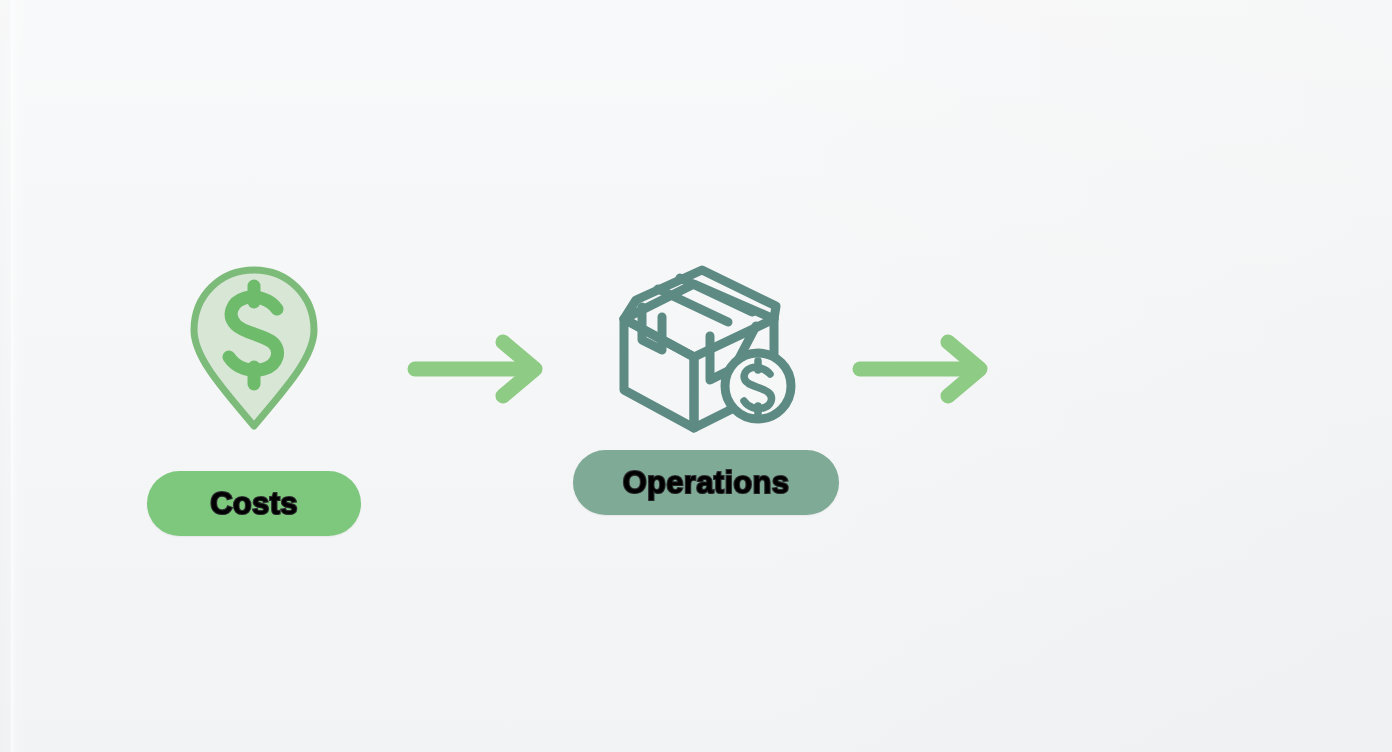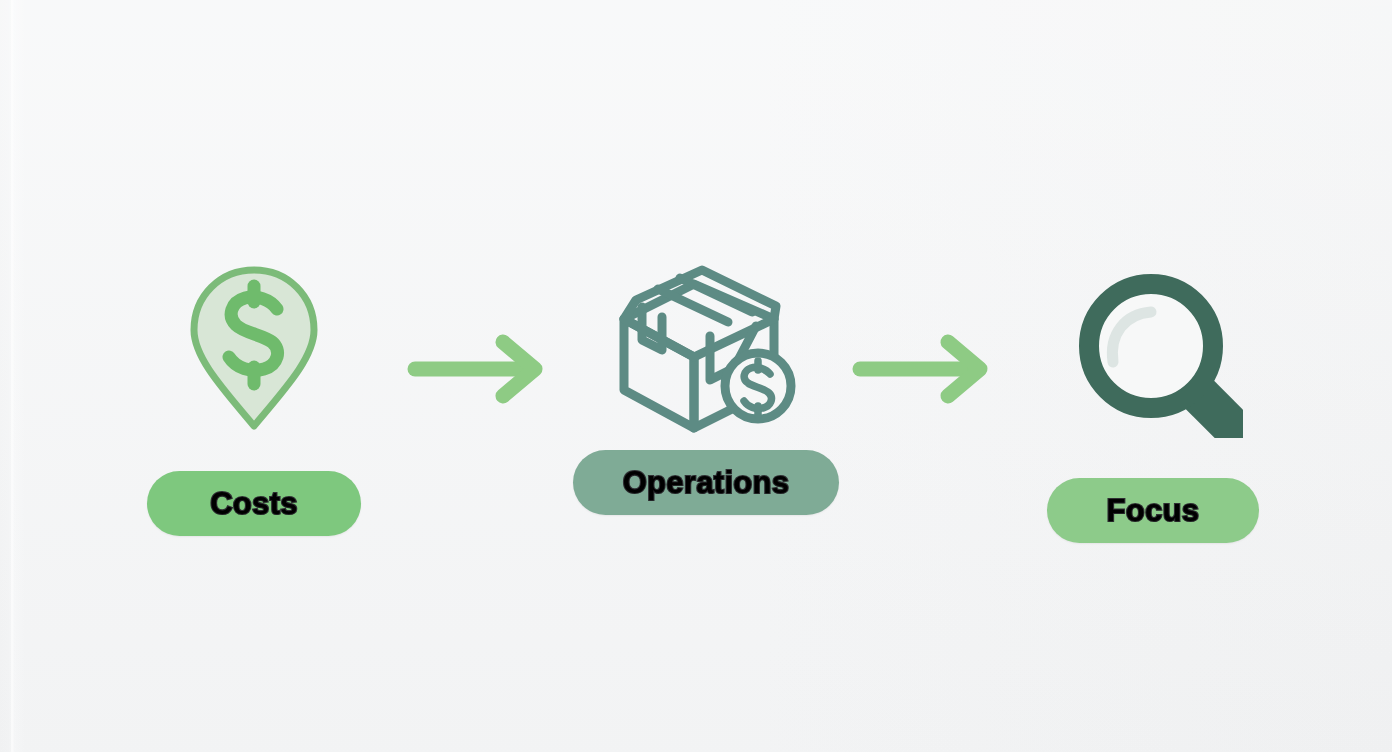--- a/index.html
+++ b/index.html
@@ -180,32 +180,14 @@
 
   <div class="arrow" id="arrow-2">
     <svg class="icon-svg" width="145" height="78" viewBox="0 0 145 78" aria-hidden="true">
       <g fill="none" stroke="#8ecb84" stroke-width="15" stroke-linecap="round" stroke-linejoin="round">
         <path d="M10 39 L 123 39"></path>
         <path d="M98 12 L 130 39 L 98 66"></path>
       </g>
     </svg>
   </div>
 
-  <div class="stage" id="stage-focus">
-
-    <div class="icon-wrap">
-      <svg class="icon-svg" width="180" height="180" viewBox="0 0 180 180" aria-hidden="true">
-
-        <path d="M126 126 L166 166" stroke="#3f6b5c" stroke-width="40" stroke-linecap="round" fill="none"></path>
-
-        <circle cx="88" cy="88" r="62" fill="#f7f8f8" stroke="#3f6b5c" stroke-width="20"></circle>
-
-        <path d="M50 104
-                 C 46 76, 62 56, 88 54" fill="none" stroke="#dde5e3" stroke-width="11" stroke-linecap="round"></path>
-      </svg>
-    </div>
-
-    <div class="pill pill-focus">
-      <span class="pill-label">Focus</span>
-    </div>
-  </div>
 
 </div>
 
 </body></html>

